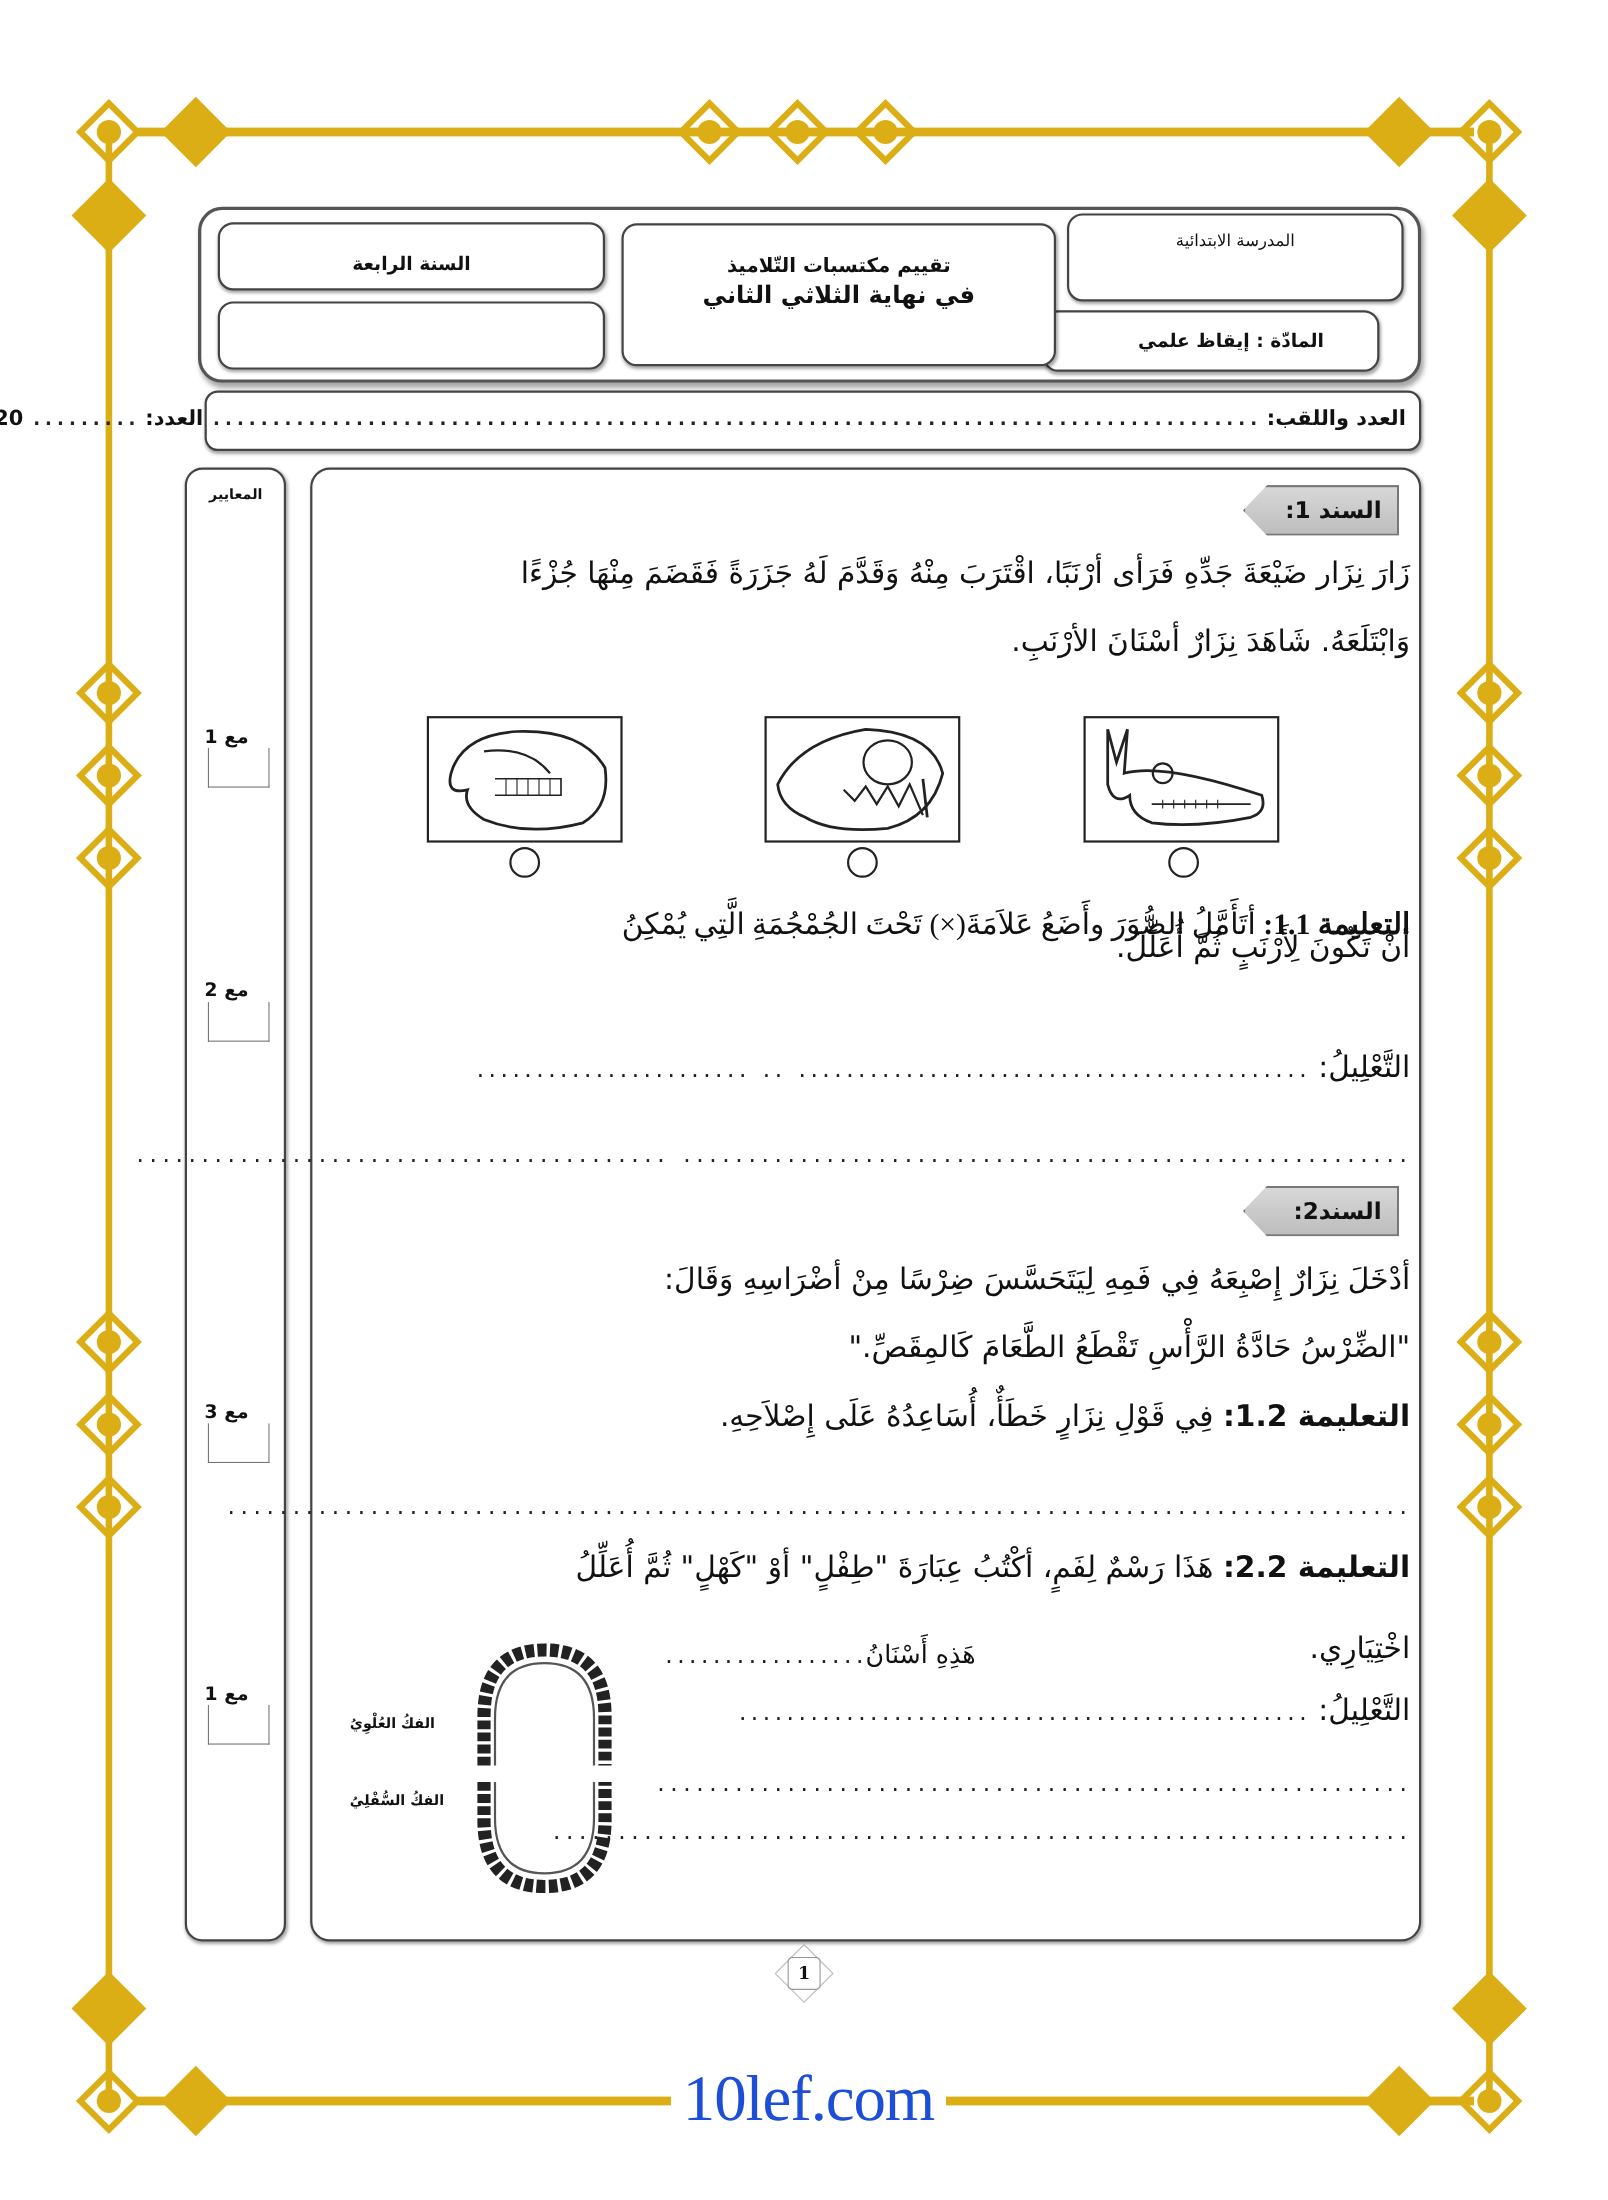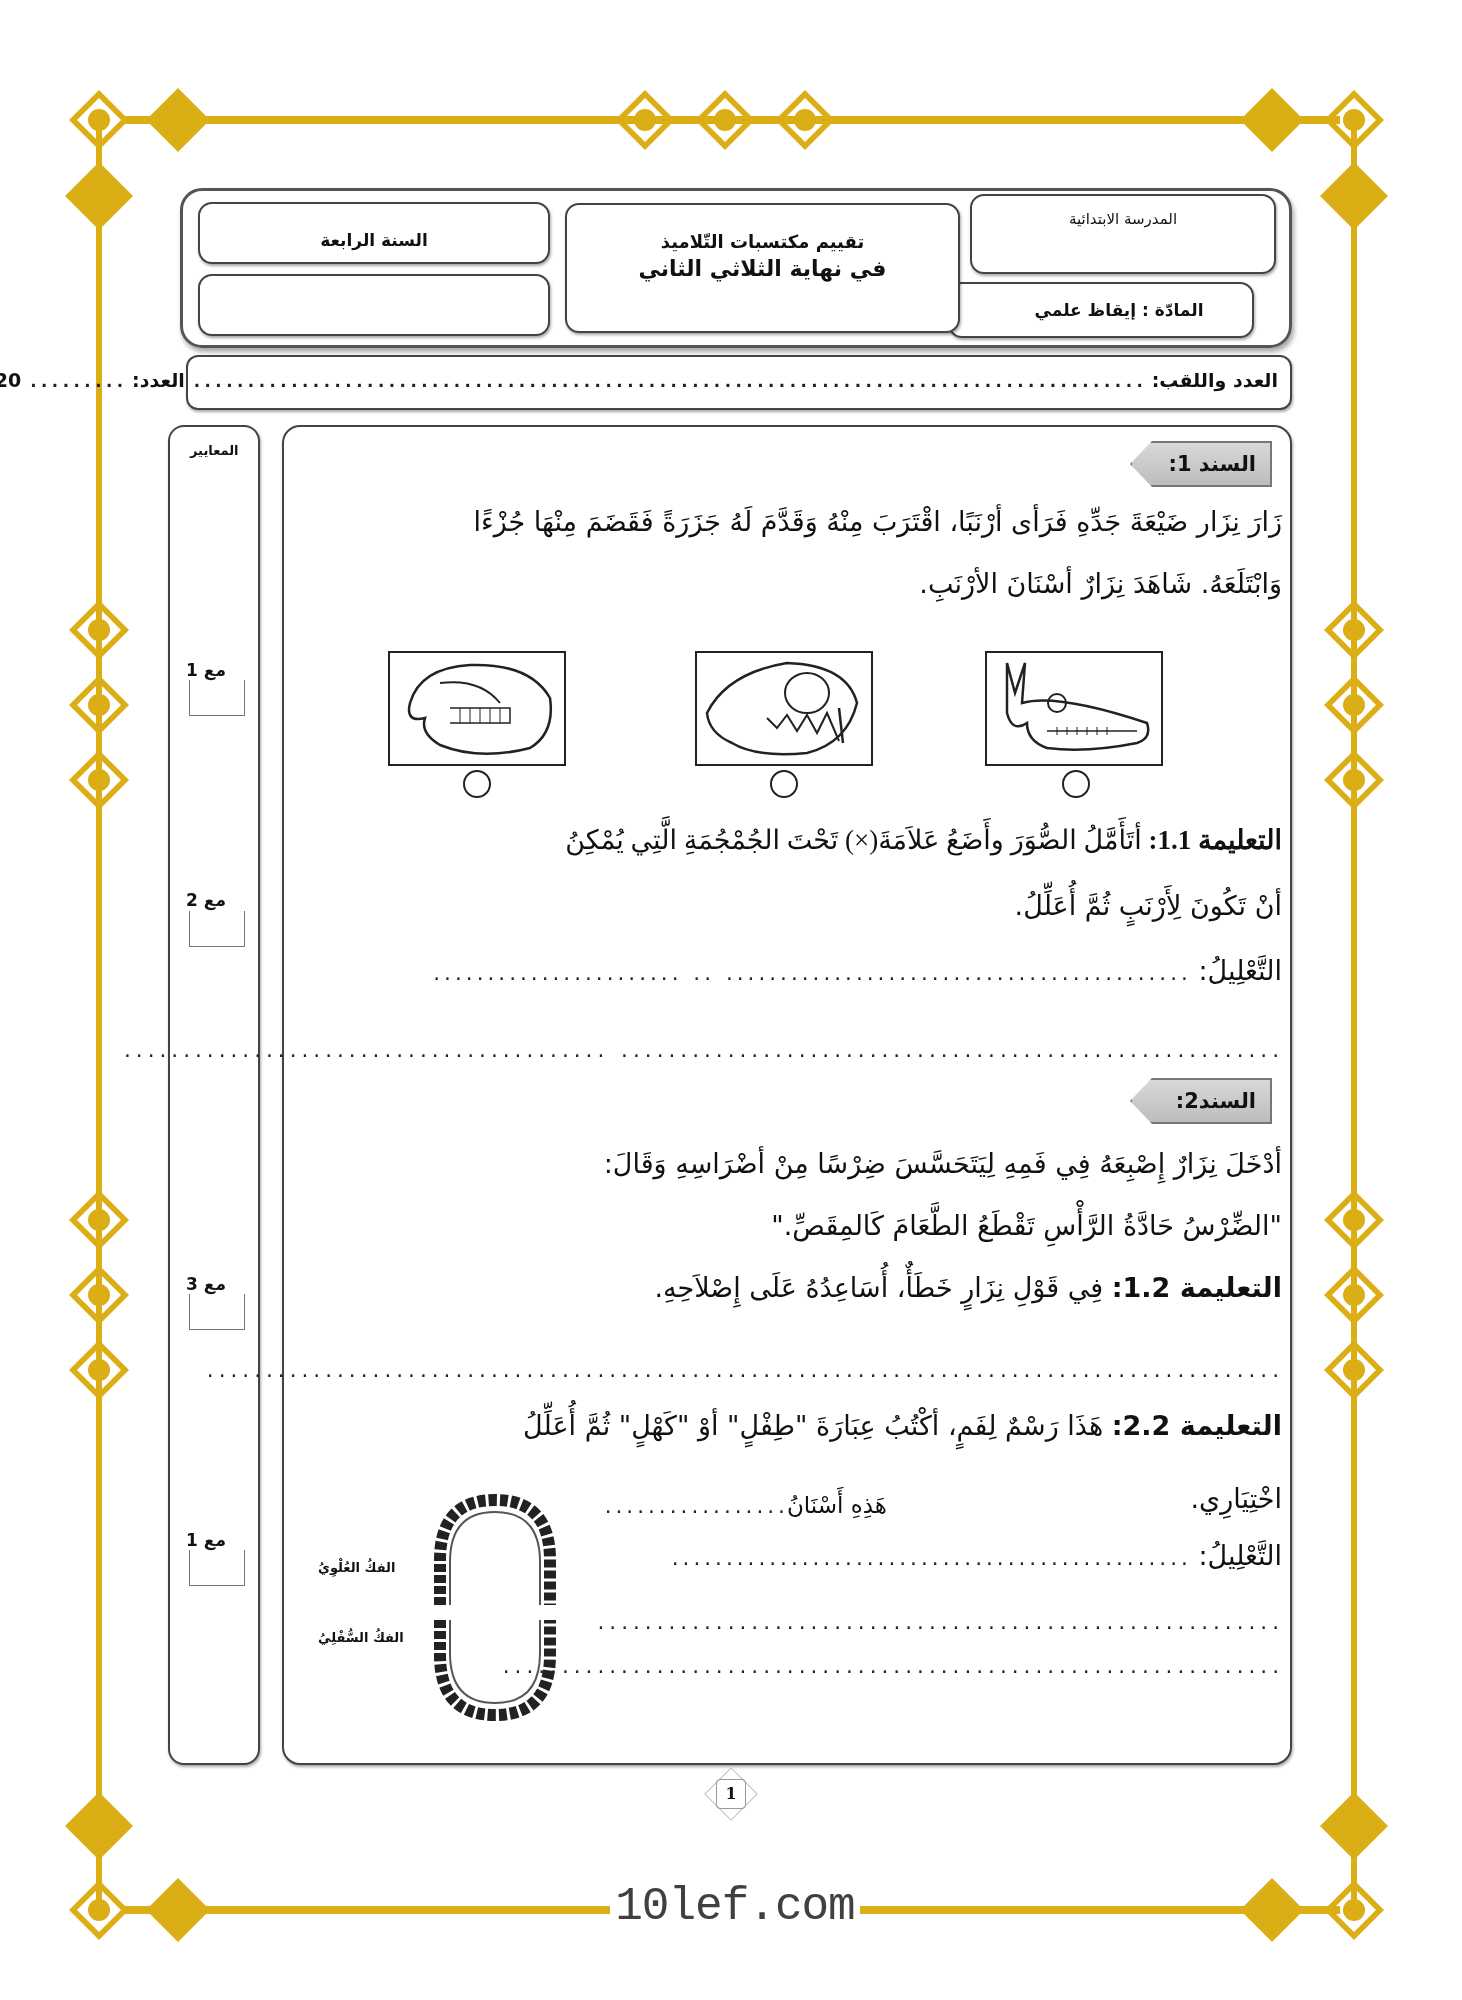--- a/index.html
+++ b/index.html
@@ -160,21 +160,21 @@
   </svg>
 </div>
 <div class="radio" style="left:463px; top:770px;"></div>
 <div class="radio" style="left:770px; top:770px;"></div>
 <div class="radio" style="left:1062px; top:770px;"></div>
 
 <div class="abs body-text" style="right:180px; top:824px;font-family:Liberation Serif, serif;">
   <span class="bold">التعليمة 1.1:</span>
   <span>أتَأَمَّلُ الصُّوَرَ وأَضَعُ عَلاَمَةَ(×) تَحْتَ الجُمْجُمَةِ الَّتِي يُمْكِنُ</span>
 </div>
-<div class="abs body-text" style="right:180px; top:890px;margin-left:32px;">أنْ تَكُونَ لِأَرْنَبٍ ثُمَّ أُعَلِّلُ.</div>
+<div class="abs body-text" style="right:180px; top:846px;margin-left:32px;">أنْ تَكُونَ لِأَرْنَبٍ ثُمَّ أُعَلِّلُ.</div>
 <div class="abs body-text" style="right:180px; top:955px;">
   <span>التَّعْلِيلُ:</span>
   <span class="dots">...........................................   ..   .......................</span>
 </div>
 <div class="abs dots" style="right:180px; top:1040px;">.........................................  ........................................................</div>
 
 <div class="tag" style="left:1130px; top:1078px; width:142px;">السند2:</div>
 
 <div class="abs body-text" style="right:180px; top:1148px;">أدْخَلَ نِزَارٌ إِصْبِعَهُ فِي فَمِهِ لِيَتَحَسَّسَ ضِرْسًا مِنْ أضْرَاسِهِ وَقَالَ:</div>
 <div class="abs body-text" style="right:180px; top:1210px;">"الضِّرْسُ حَادَّةُ الرَّأْسِ تَقْطَعُ الطَّعَامَ كَالمِقَصِّ."</div>
@@ -208,13 +208,13 @@
     <path d="M20 130 L20 165 Q20 225 75 225 Q130 225 130 165 L130 130" fill="none" stroke="#222" stroke-width="12" stroke-dasharray="8 3"></path>
     <path d="M30 130 L30 163 Q30 213 75 213 Q120 213 120 163 L120 130" fill="none" stroke="#555" stroke-width="2"></path>
   </g>
 </svg>
 <div class="abs rtl" style="left:318px; top:1560px; font-family:'DejaVu Sans',sans-serif; font-weight:bold; font-size:13px;">الفكُ العُلْوِيُ</div>
 <div class="abs rtl" style="left:318px; top:1630px; font-family:'DejaVu Sans',sans-serif; font-weight:bold; font-size:13px;">الفكُ السُّفْلِيُ</div>
 
 <div class="abs" style="left:712px; top:1775px; width:38px; height:38px; border:1.5px solid #bbb; box-sizing:border-box; transform:rotate(45deg);"></div>
 <div class="abs" style="left:716px; top:1779px; width:30px; height:30px; border:1.5px solid #999; border-radius:4px; box-sizing:border-box; text-align:center; font-family:'DejaVu Serif',serif; font-weight:bold; font-size:16px; line-height:28px;">1</div>
 
-<div class="abs" style="left:610px; top:1875px; width:250px; height:64px; background:#fff; text-align:center; font-family:Liberation Mono, monospace; font-size:46px; color:#404040; line-height:64px; letter-spacing:-1px;">10lef.com</div>
+<div class="abs" style="left:610px; top:1875px; width:250px; height:64px; background:#fff; text-align:center; font-family:Liberation Serif, serif; font-size:59px; color:#1d4ed8; line-height:64px; letter-spacing:-1px;">10lef.com</div>
 
 </body></html>

